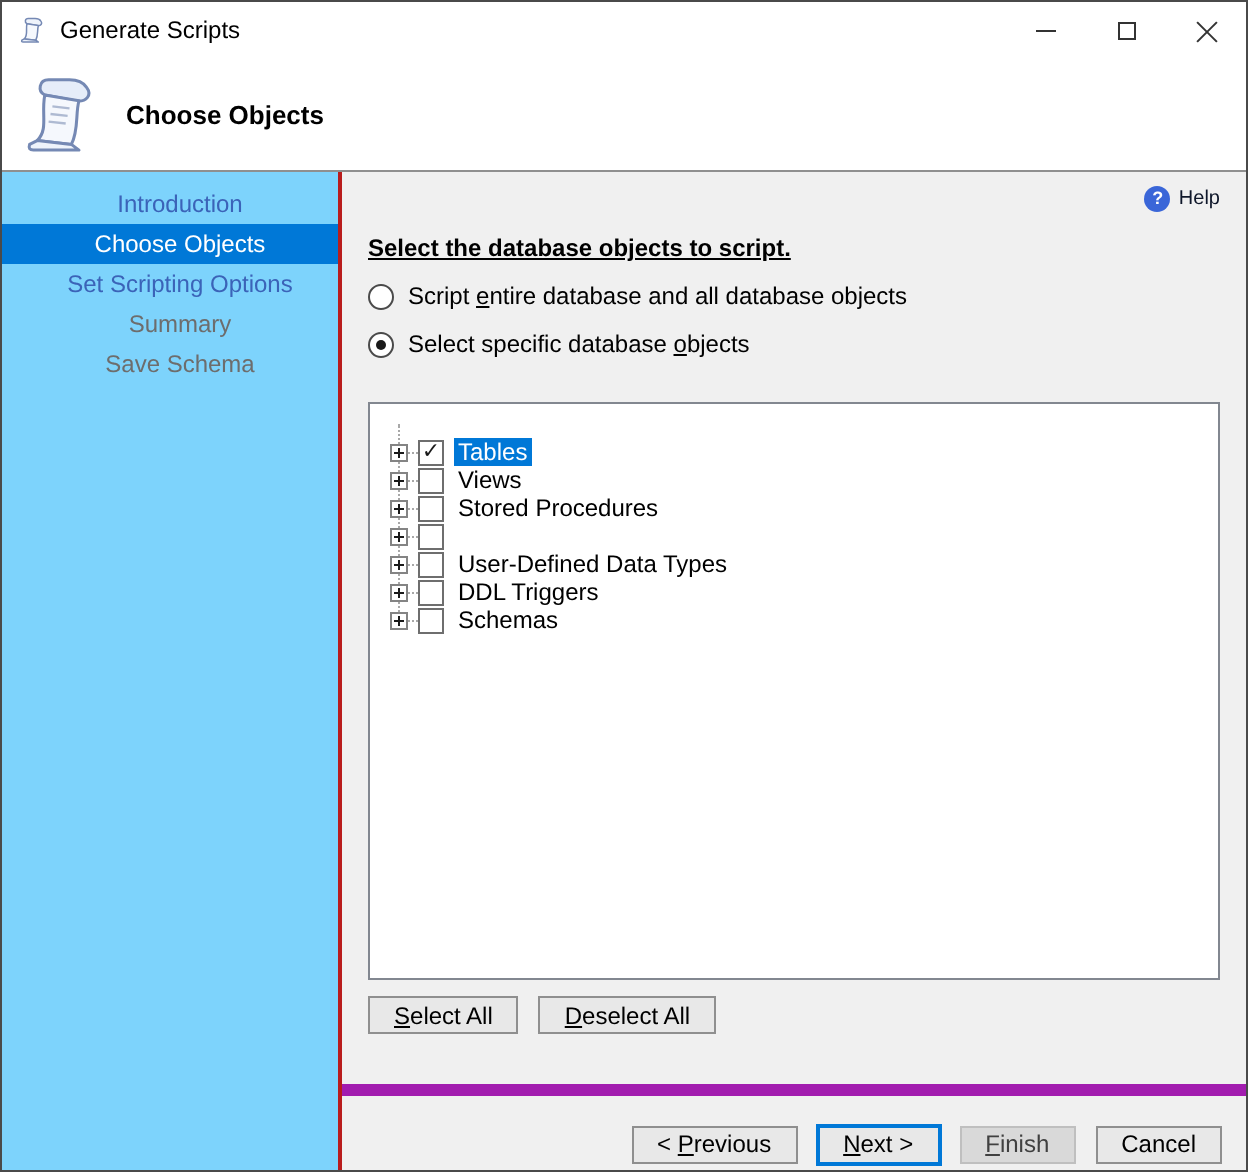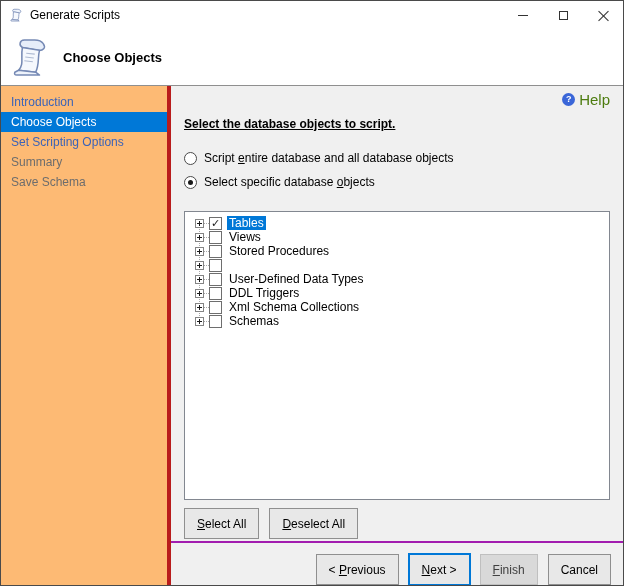--- a/index.html
+++ b/index.html
@@ -46,23 +46,24 @@
     flex: 0 0 auto;
   }
   .header .big-icon { margin: 0 14px 0 10px; display: flex; }
   .header .page-title { font-size: 13px; font-weight: bold; color: #000; }
 
   
   .bodyrow { flex: 1; display: flex; min-height: 0; }
 
   .sidebar {
     width: 170px; flex: 0 0 auto;
-    background: #fdba74;
-    border-right: 4px solid #b91c1c;
+    background: #7dd3fc;
+    border-right: 2px solid #b91c1c;
     padding-top: 6px;
+    text-align: center;
   }
   .side-item {
     height: 20px; line-height: 20px;
     padding-left: 10px; font-size: 12px;
     white-space: nowrap; cursor: default;
   }
   .side-item.link { color: #3b63b8; }
   .side-item.active { background: #0078d7; color: #ffffff; }
   .side-item.disabled { color: #6d6d6d; }
 
@@ -73,44 +74,44 @@
     margin-top: 5px; height: 16px;
     display: flex; justify-content: flex-end; align-items: center;
   }
   .help-icon {
     width: 13px; height: 13px; border-radius: 50%;
     background: #3a66d8; color: #fff;
     font-size: 9px; font-weight: bold;
     display: flex; align-items: center; justify-content: center;
     margin-right: 4px;
   }
-  .help-label { font-size: 15px; color: #4d7c0f; cursor: pointer; }
+  .help-label { font-size: 10px; color: #0f172a; cursor: pointer; }
 
   .instruction { margin-top: 10px; font-size: 12px; font-weight: bold; color: #000; text-decoration: underline; }
 
-  .radio-group { margin-top: 20px; }
+  .radio-group { margin-top: 10px; }
   .radio-row { display: flex; align-items: center; height: 14px; margin-bottom: 10px; }
   .radio-circle {
     width: 13px; height: 13px; border-radius: 50%;
     border: 1px solid #4a4a4a; background: #fff;
     margin-right: 7px; position: relative; flex: 0 0 auto;
   }
   .radio-row.selected .radio-circle::after {
     content: ""; position: absolute; left: 3px; top: 3px;
     width: 5px; height: 5px; border-radius: 50%; background: #1a1a1a;
   }
   .radio-label { font-size: 12px; color: #000; }
 
   .key { text-decoration: underline; }
 
   
   .tree {
     margin-top: 12px; height: 289px;
     background: #ffffff; border: 1px solid #828790;
-    padding-top: 4px; position: relative; overflow: hidden;
+    padding-top: 17px; position: relative; overflow: hidden;
   }
   .tree-vline {
     position: absolute; left: 14px; top: 10px; height: 100px;
     border-left: 1px dotted #a8a8a8;
   }
   .tree-row { display: flex; align-items: center; height: 14px; padding-left: 10px; position: relative; }
   .expander {
     width: 9px; height: 9px; flex: 0 0 auto;
     border: 1px solid #848484; background: #fff;
     position: relative; z-index: 1;
@@ -127,32 +128,32 @@
   }
   .tree-row.checked .checkbox::after { content: "✓"; }
   .tree-label { font-size: 12px; color: #000; padding: 0 2px; white-space: nowrap; }
   .tree-row.selected .tree-label { background: #0078d7; color: #fff; }
 
   
   .btn {
     font-family: "Liberation Sans", sans-serif;
     font-size: 12px; color: #000;
     background: #e8e8e8; border: 1px solid #8f8f8f;
-    height: 31px; padding: 0 12px; min-width: 56px;
+    height: 19px; padding: 0 12px; min-width: 56px;
     cursor: pointer;
   }
   .btn.default { border: 1px solid #0078d7; box-shadow: 0 0 0 1px #0078d7; background: #e8e8e8; }
   .btn.disabled { color: #404040; background: #d9d9d9; border-color: #bfbfbf; cursor: default; }
 
   .select-row { margin-top: 8px; display: flex; gap: 10px; }
 
   .footer {
     flex: 0 0 43px;
-    border-top: 2px solid #a21caf;
-    display: flex; justify-content: flex-end; align-items: flex-end;
+    border-top: 6px solid #a21caf;
+    display: flex; justify-content: flex-end; align-items: center;
     gap: 10px; padding: 11px 12px 0 0;
   }
 </style>
 </head>
 <body>
 
 <div class="window">
 
   <div class="titlebar">
     <span class="app-icon">
@@ -257,26 +258,20 @@
           <div class="tree-row">
             <span class="expander"></span>
               <span class="tree-dash"></span>
             <span class="checkbox"></span>
             <span class="tree-label">DDL Triggers</span>
           </div>
           <div class="tree-row">
             <span class="expander"></span>
               <span class="tree-dash"></span>
             <span class="checkbox"></span>
-            <span class="tree-label">Xml Schema Collections</span>
-          </div>
-          <div class="tree-row">
-            <span class="expander"></span>
-              <span class="tree-dash"></span>
-            <span class="checkbox"></span>
             <span class="tree-label">Schemas</span>
           </div>
         </div>
 
         <div class="select-row">
           <button class="btn"><span></span><span class="key">S</span><span>elect All</span></button>
           <button class="btn"><span></span><span class="key">D</span><span>eselect All</span></button>
         </div>
 
       </div>

